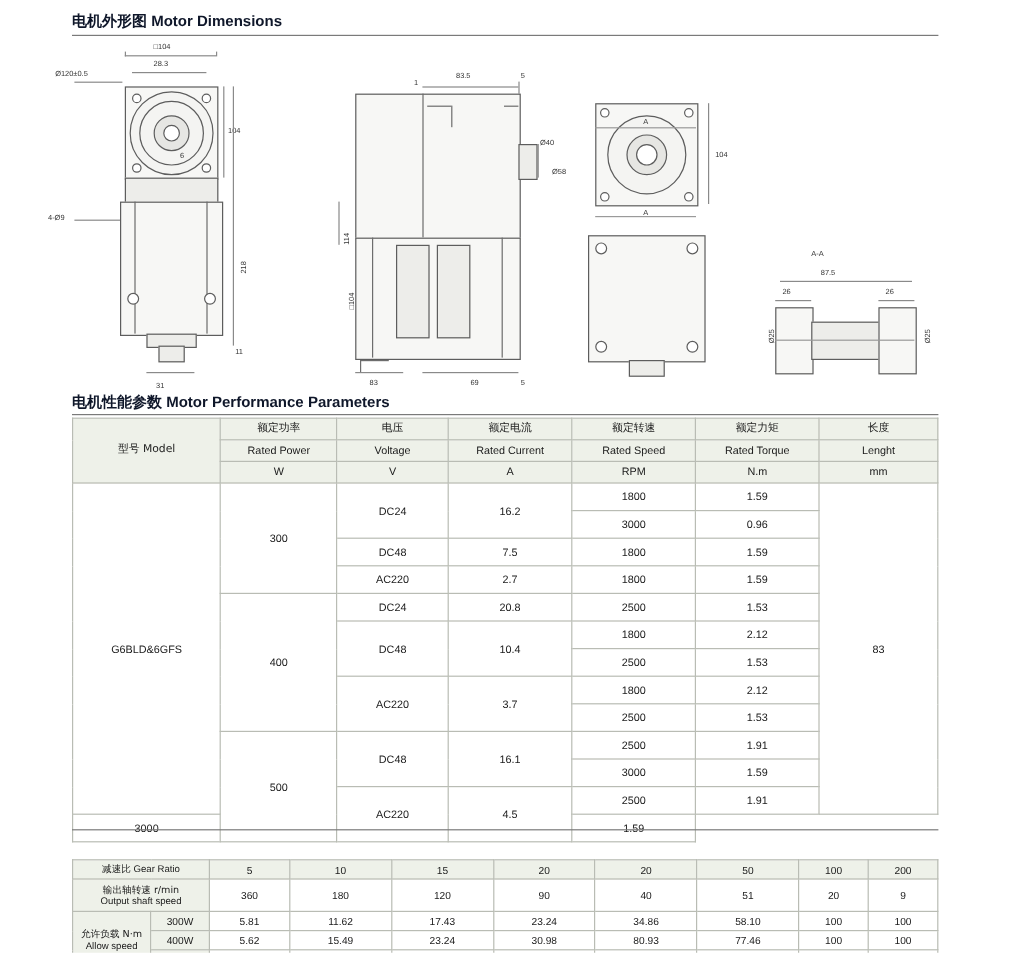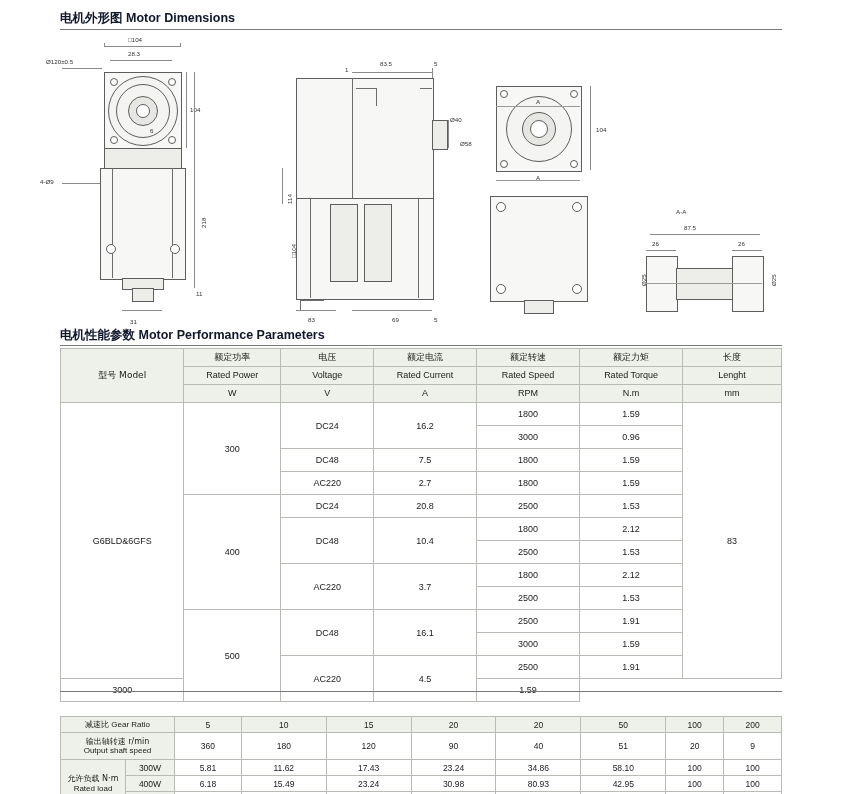--- a/index.html
+++ b/index.html
@@ -362,40 +362,40 @@
         <td>120</td>
         <td>90</td>
         <td>40</td>
         <td>51</td>
         <td>20</td>
         <td>9</td>
       </tr>
       <tr>
         <td class="lft" rowspan="3" style="width:64px;">
           <div class="cn">允许负载 N·m</div>
-          <div>Rated load</div>
+          <div>Allow speed</div>
         </td>
         <td class="hd" style="width:48px;">300W</td>
         <td>5.81</td>
         <td>11.62</td>
         <td>17.43</td>
         <td>23.24</td>
         <td>34.86</td>
         <td>58.10</td>
         <td>100</td>
         <td>100</td>
       </tr>
       <tr>
         <td class="hd">400W</td>
-        <td>6.18</td>
+        <td>5.62</td>
         <td>15.49</td>
         <td>23.24</td>
         <td>30.98</td>
         <td>80.93</td>
-        <td>42.95</td>
+        <td>77.46</td>
         <td>100</td>
         <td>100</td>
       </tr>
       <tr>
         <td class="hd">500W</td>
         <td>9.68</td>
         <td>19.37</td>
         <td>29.05</td>
         <td>38.73</td>
         <td>58.10</td>

